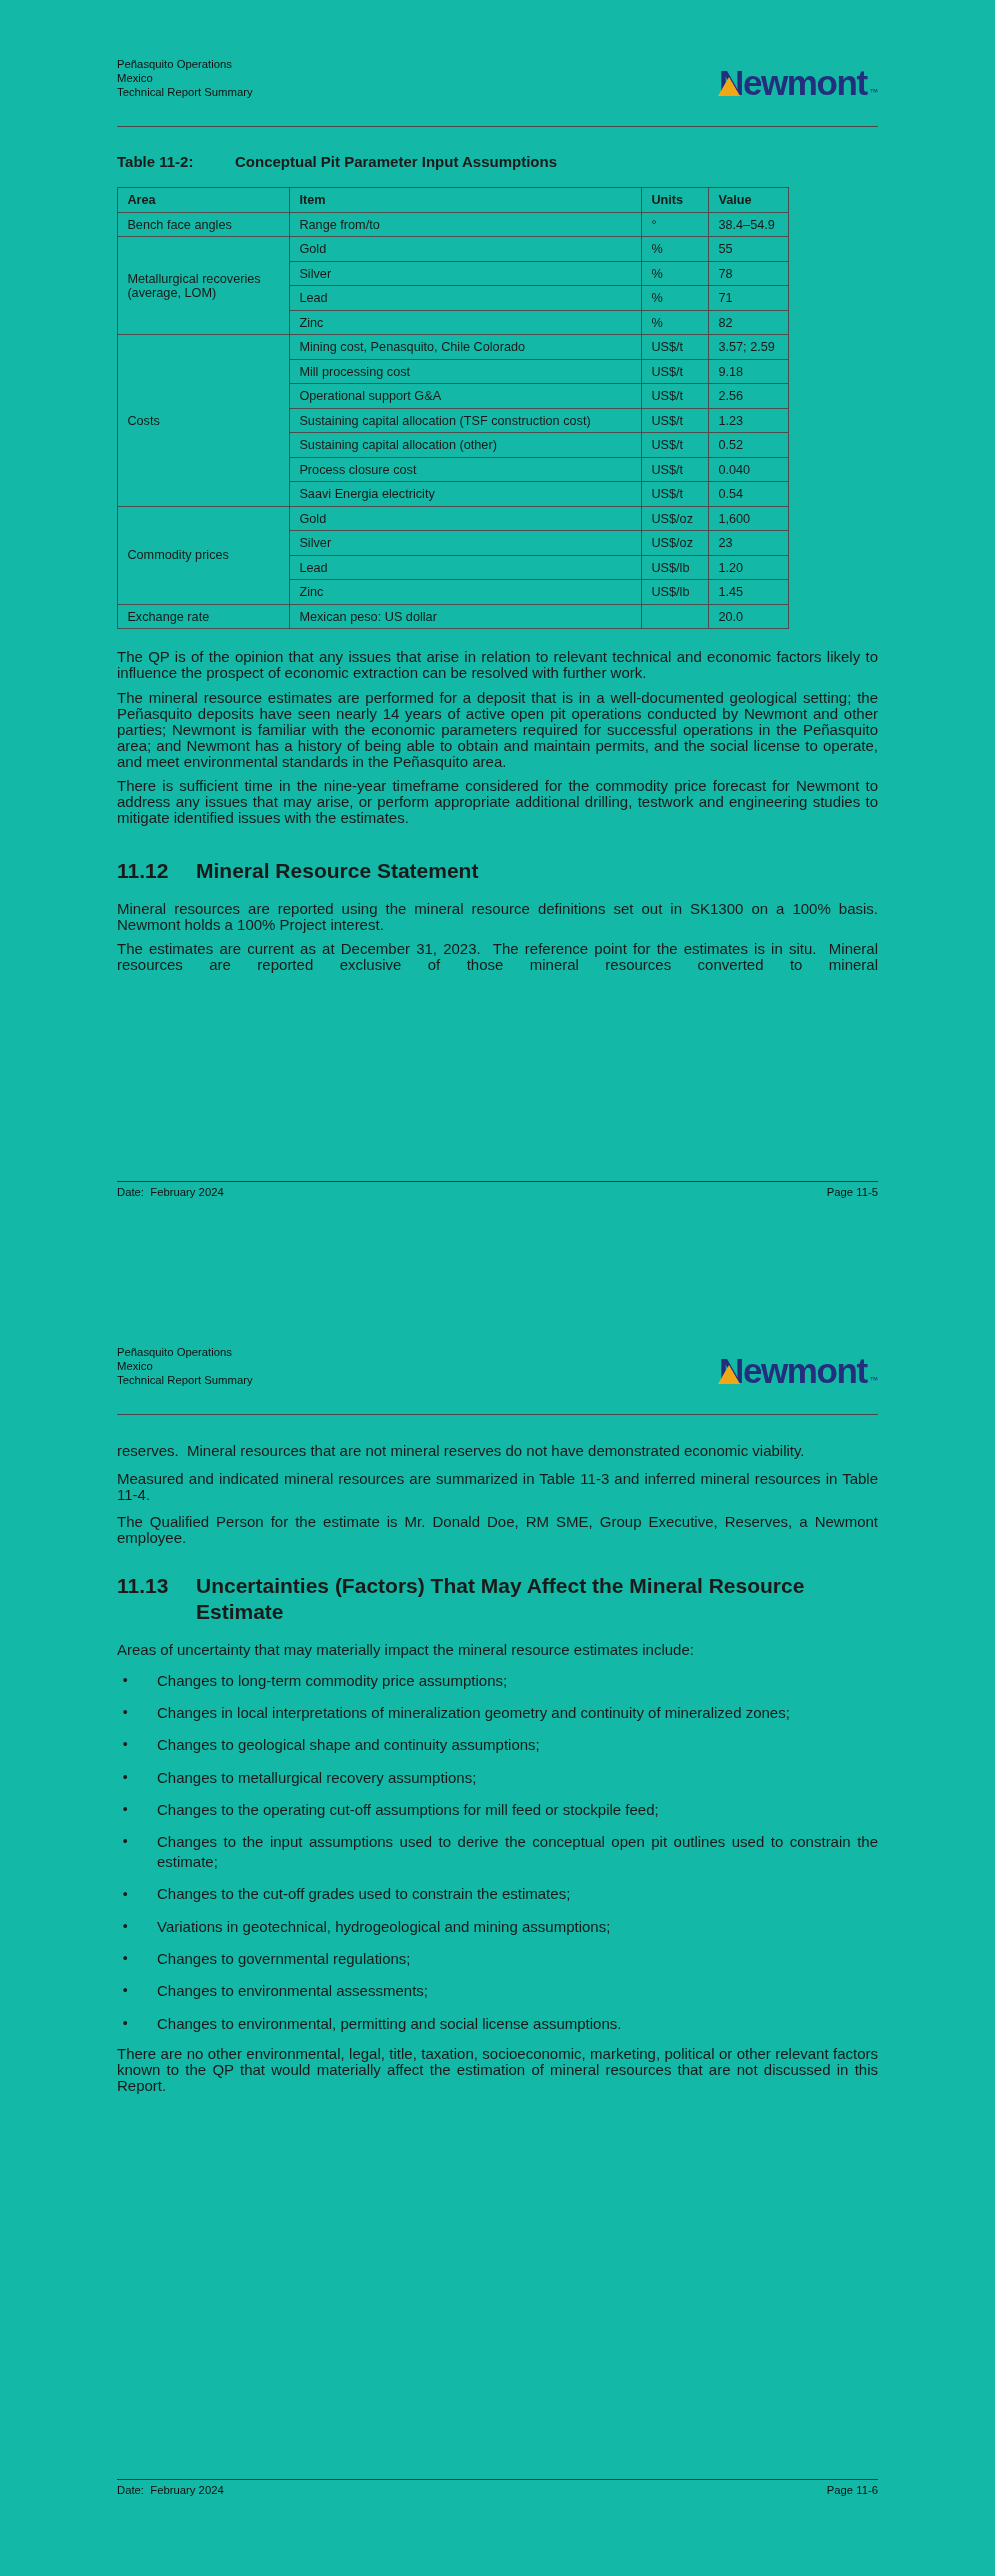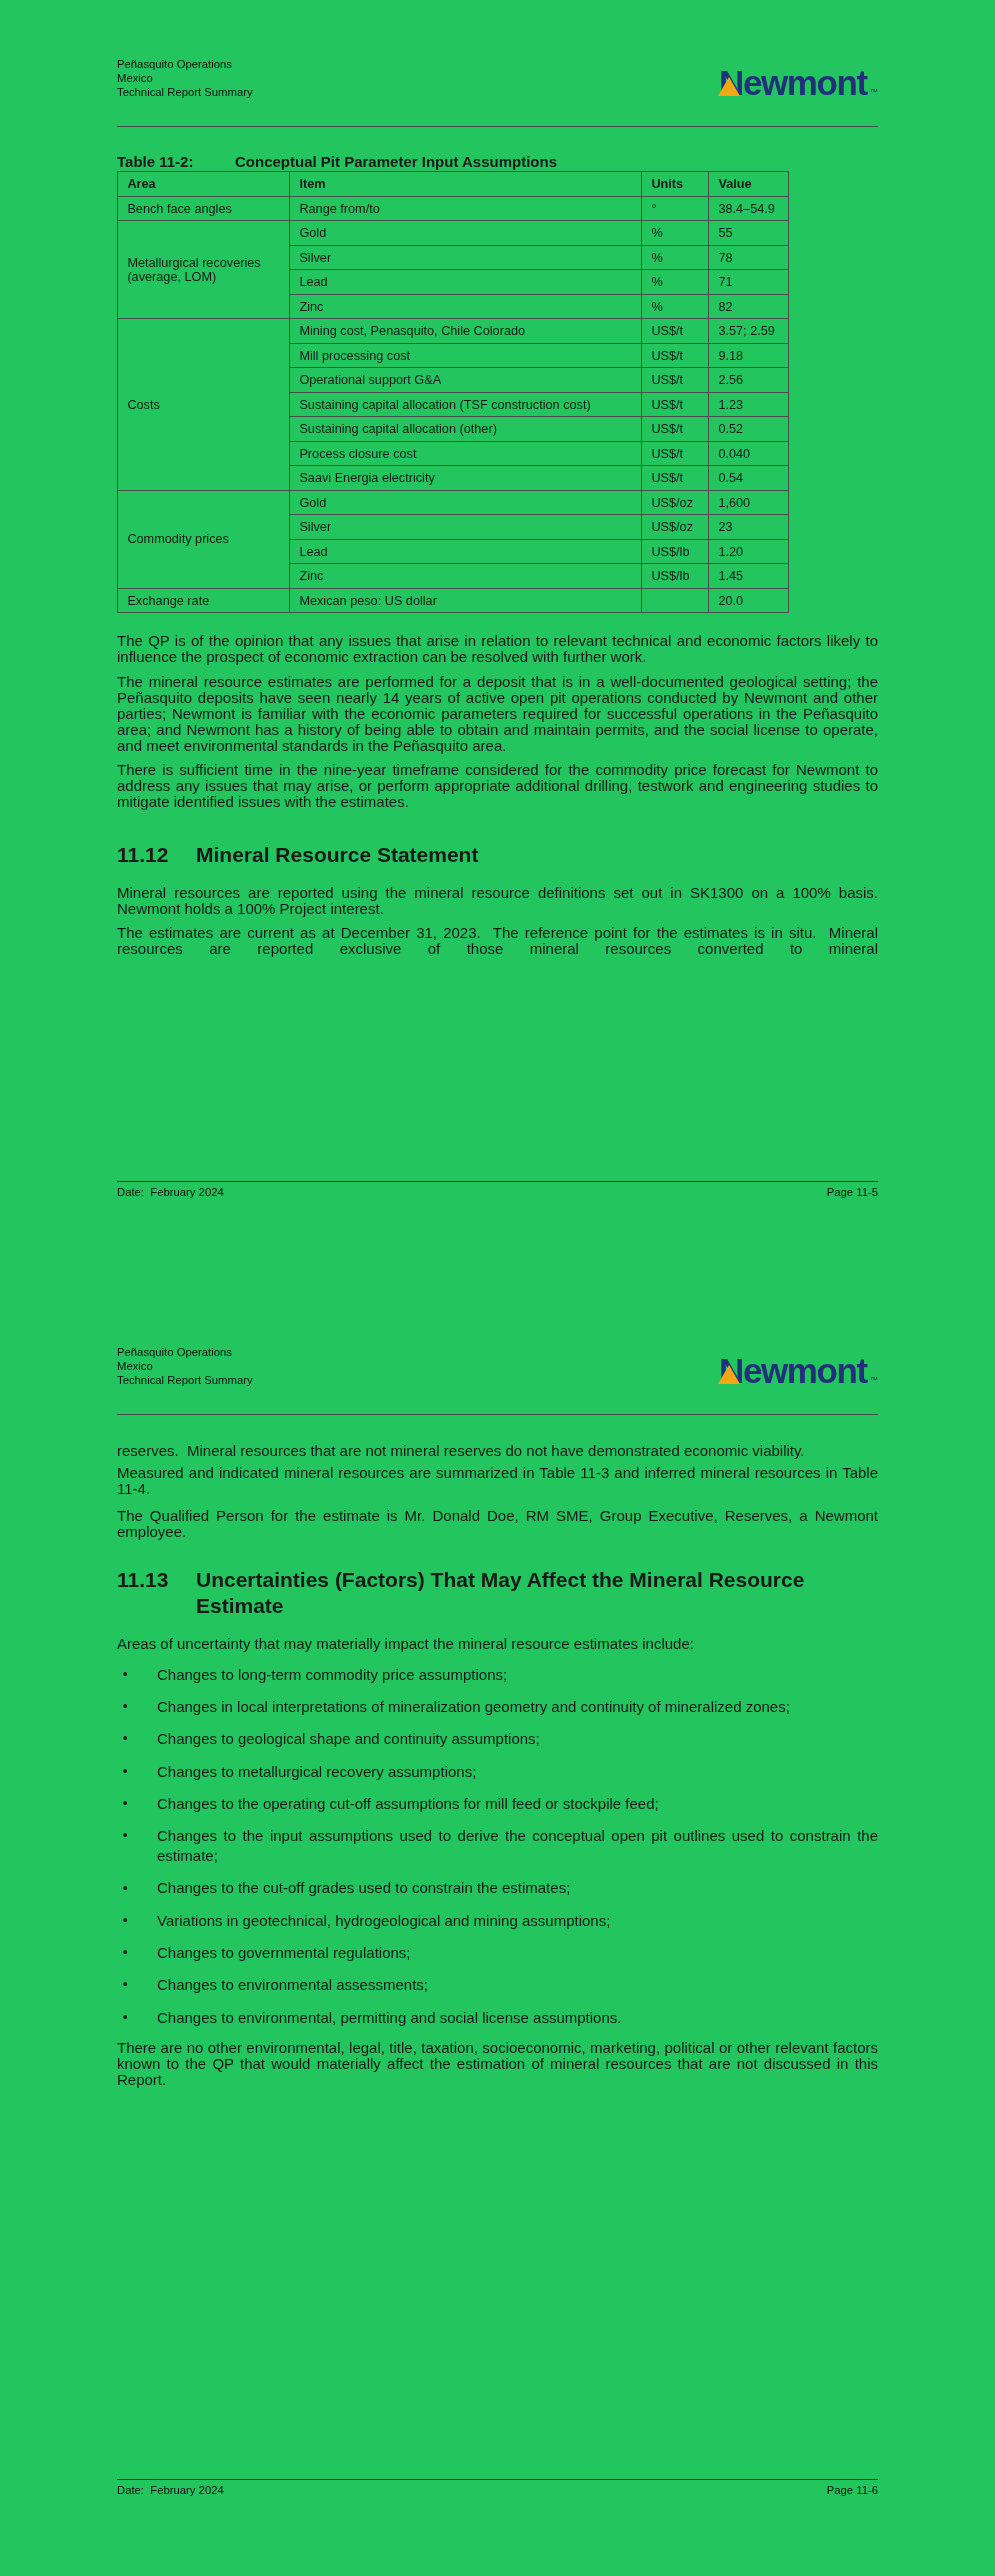--- a/index.html
+++ b/index.html
@@ -1,40 +1,40 @@
 <!DOCTYPE html>
 <html style="font-size:15px"><head>
 <meta charset="utf-8">
 <style>
   * { margin:0; padding:0; box-sizing:border-box; }
   html,body { background:#ffffff; }
   .canvas {
     position:relative;
     width:995px; height:2576px;
-    background:#22c55e;
+    background:#14b8a6;
     font-family:"Liberation Sans", sans-serif;
     color:#1a1a1a;
   }
   .page { position:relative; width:995px; height:1288px; overflow:hidden; padding:0 117px; }
 
   
   .header-row { display:flex; justify-content:space-between; align-items:flex-start; margin-top:57px; }
   .header-block { font-size:11.3px; line-height:14px; color:#111; }
   .logo { position:relative; display:inline-block; margin-top:7.5px; margin-right:11.3px; line-height:1; }
   .logo-text { font-weight:bold; font-size:35px; letter-spacing:-1.4px; color:#232e7d; }
   .logo-tri { position:absolute; left:-0.9px; bottom:3.8px; width:0; height:0;
               border-left:11.3px solid transparent; border-right:11.3px solid transparent;
               border-bottom:19px solid #f2a816; }
   .logo-tm { position:absolute; right:-11.3px; bottom:2.8px; font-size:8.5px; color:#232e7d; }
   .header-rule { border:none; border-top:1.9px solid #4a4a4a; margin-top:26.4px; }
 
   
   .tbl-title { display:flex; margin-top:26.4px; font-weight:bold; font-size:15px; }
   .tbl-title .label { flex:0 0 118px; }
-  table.data { border-collapse:collapse; table-layout:fixed; width:671px; margin-top:1px;
+  table.data { border-collapse:collapse; table-layout:fixed; width:671px; margin-top:17px;
                font-size:12.7px; border:1.9px solid #333; }
   table.data th, table.data td { border:0.9px solid #4d4d4d; height:24.5px; padding:1.9px 9.4px;
                text-align:left; vertical-align:middle; }
   table.data th { font-weight:bold; }
   col.c-area  { width:172px; }
   col.c-item  { width:352px; }
   col.c-units { width:67px; }
   col.c-value { width:80px; }
 
   
@@ -55,21 +55,21 @@
   .page-footer { position:absolute; left:117px; right:117px; border-top:1.4px solid #333;
                  padding-top:3.8px; display:flex; justify-content:space-between;
                  font-size:11.3px; white-space:pre; color:#111;gap:48px; }
   .f1 { top:1181px; }
   .f2 { top:1191px; }
 
   
   .mt-p1a { margin-top:20px; } .mt-9 { margin-top:8.5px; }
   .mt-h2a { margin-top:32px;align-items:flex-end; } .mt-17 { margin-top:16px; }
   
-  .mt-q1 { margin-top:28px; } .mt-14 { margin-top:6px; } .mt-12 { margin-top:11.3px; }
+  .mt-q1 { margin-top:28px; } .mt-14 { margin-top:12px; } .mt-12 { margin-top:11.3px; }
   .mt-h2b { margin-top:26.4px; } .mt-18 { margin-top:17px; }
 </style>
 </head>
 <body>
 
 <div class="canvas">
 
   <div class="page">
 
     <div class="header-row">

